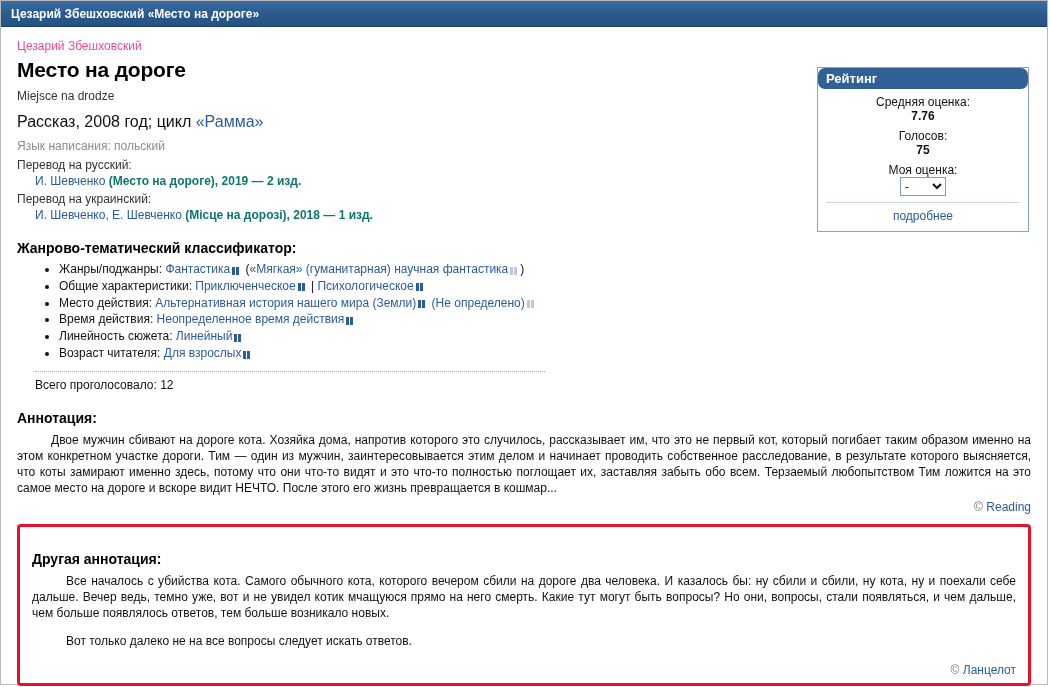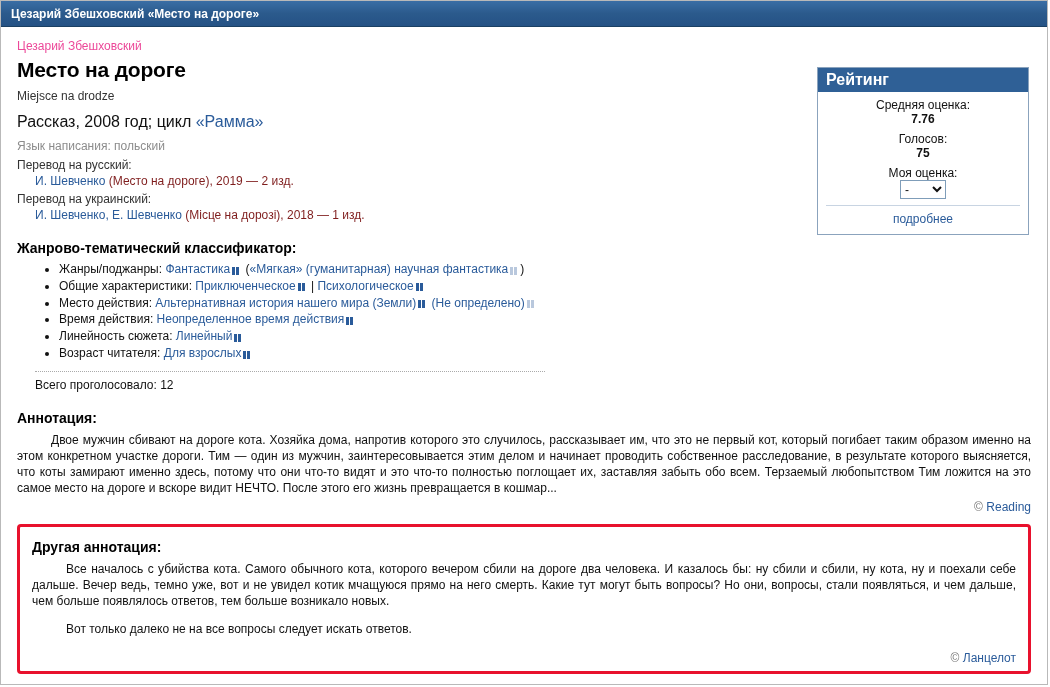--- a/index.html
+++ b/index.html
@@ -76,21 +76,21 @@
   .trans-head {
     font-size: 12px;
     color: #333;
     margin-top: 4px;
   }
   .trans-row {
     font-size: 12px;
     margin: 2px 0 0 18px;
     color: #333;
   }
-  .trans-row .grey { color: #7f1d1d; }
+  .trans-row .grey { color: #0f766e; font-weight: bold; }
 
   .section-head {
     font-size: 14px;
     font-weight: bold;
     margin: 18px 0 6px 0;
   }
   ul.classifier {
     margin: 4px 0 0 0;
     padding-left: 34px;
     list-style: disc;
@@ -141,44 +141,45 @@
   .credit .c { color: #777; }
 
   
   .highlight-box {
     border: 3px solid #e8112d;
     border-radius: 4px;
     margin: 10px 0 0 0;
     padding: 8px 12px 6px 12px;
     position: relative;
   }
-  .highlight-box .section-head { margin-top: 4px; }
+  .highlight-box .section-head { margin-top: 16px; }
 
   .enters-head {
     font-size: 12px;
     font-weight: bold;
     margin: 22px 0 8px 0;
   }
 
   
   .rating-box {
     position: absolute;
     right: 18px;
     top: 40px;
     width: 212px;
     border: 1px solid #8ba3bd;
     background: #ffffff;
     box-sizing: border-box;
   }
   .rating-head {
     background: #2f6096;
     color: #ffffff;
-    font-size: 16px;
+    font-size: 13px;
     font-weight: bold;
     padding: 3px 8px;
+    border-radius: 7px;
   }
   .rating-body {
     padding: 6px 8px 4px 8px;
   }
   .rating-row {
     display: flex;
     justify-content: flex-end;
     align-items: center;
     font-size: 12px;
     margin-bottom: 6px;

